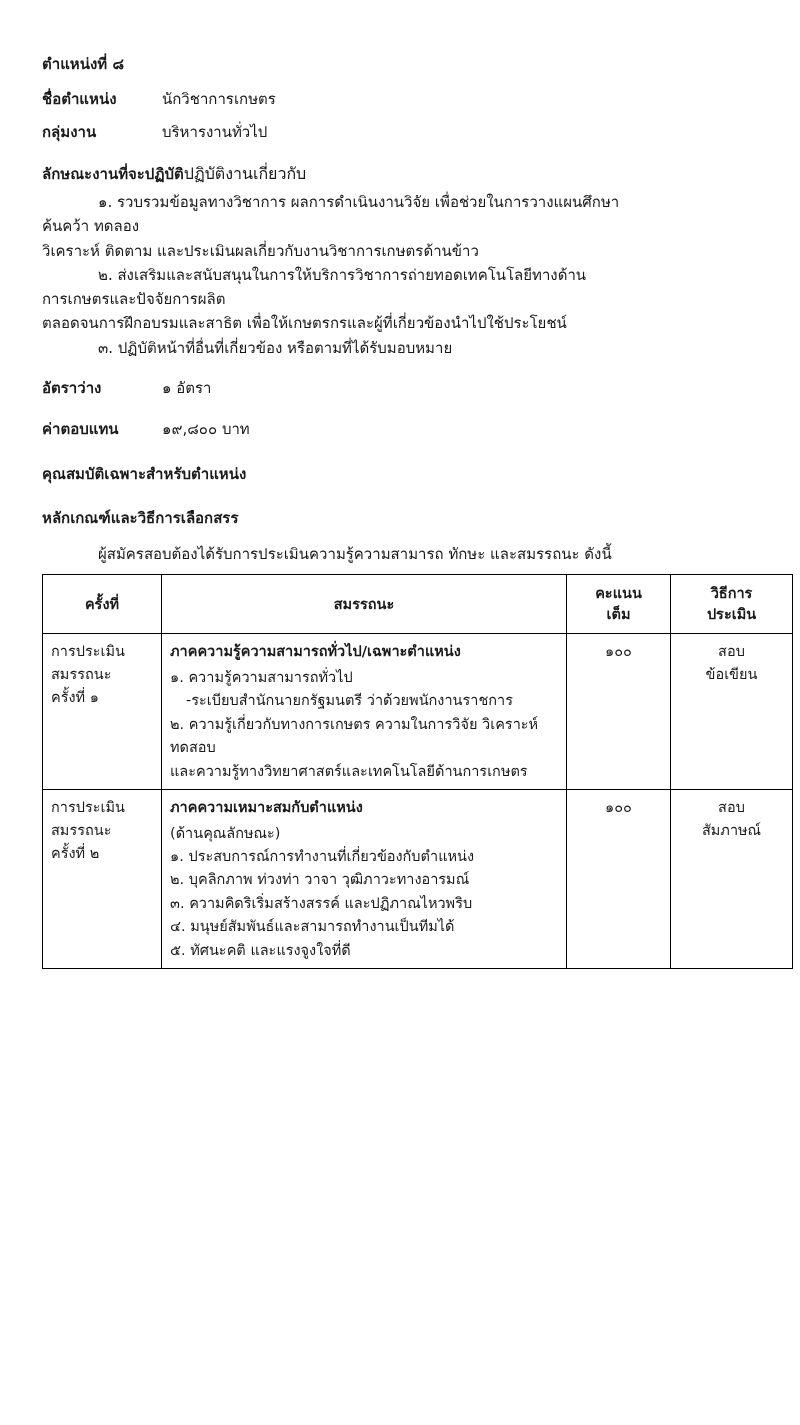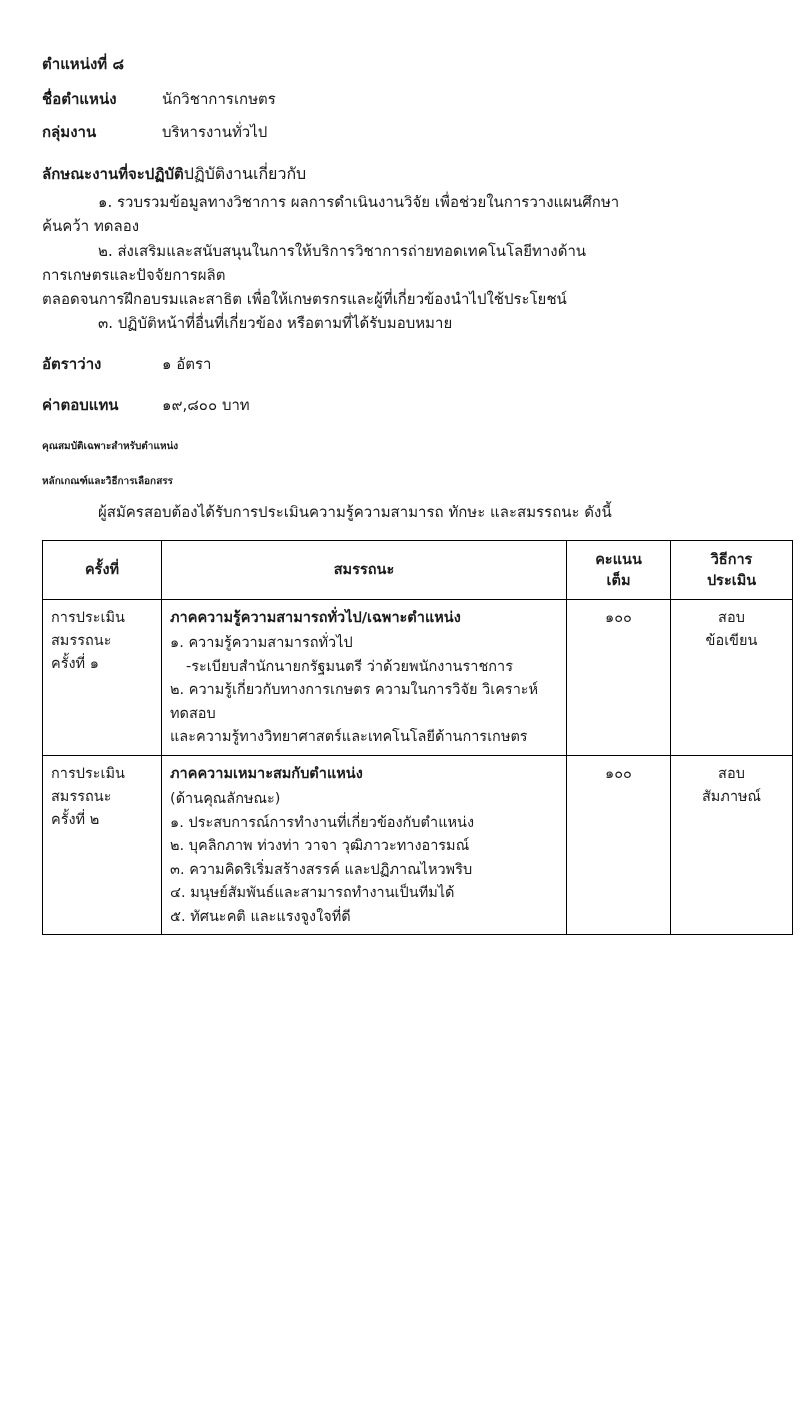--- a/index.html
+++ b/index.html
@@ -59,32 +59,32 @@
     text-indent: 56px;
     margin: 0 0 0 0;
     text-align: left;
   }
   .para.cont { text-indent: 0; }
   .spacer-8 { height: 8px; }
   .spacer-12 { height: 12px; }
   .spacer-16 { height: 16px; }
   .section-head {
     font-weight: bold;
-    font-size: 10px;
+    font-size: 15px;
     margin-bottom: 4px;
   }
   .indent-sub {
     font-size: 15px;
     padding-left: 56px;
     line-height: 1.62;
   }
   .table-intro {
     font-size: 15px;
     padding-left: 56px;
-    margin-bottom: 16px;
+    margin-bottom: 8px;
   }
   table.assess {
     border-collapse: collapse;
     width: 716px;
     table-layout: fixed;
     font-size: 14.5px;
   }
   table.assess th,
   table.assess td {
     border: 1px solid #000000;
@@ -143,20 +143,21 @@
   </div>
 
   <div class="spacer-8"></div>
 
   <div class="duty-head">
     <span class="lbl">ลักษณะงานที่จะปฏิบัติ</span>
     <span>ปฏิบัติงานเกี่ยวกับ</span>
   </div>
 
   <div class="para">๑. รวบรวมข้อมูลทางวิชาการ ผลการดำเนินงานวิจัย เพื่อช่วยในการวางแผนศึกษา ค้นคว้า ทดลอง</div>
+  <div class="para cont">วิเคราะห์ ติดตาม และประเมินผลเกี่ยวกับงานวิชาการเกษตรด้านข้าว</div>
   <div class="para">๒. ส่งเสริมและสนับสนุนในการให้บริการวิชาการถ่ายทอดเทคโนโลยีทางด้านการเกษตรและปัจจัยการผลิต</div>
   <div class="para cont">ตลอดจนการฝึกอบรมและสาธิต เพื่อให้เกษตรกรและผู้ที่เกี่ยวข้องนำไปใช้ประโยชน์</div>
   <div class="para">๓. ปฏิบัติหน้าที่อื่นที่เกี่ยวข้อง หรือตามที่ได้รับมอบหมาย</div>
 
   <div class="spacer-16"></div>
 
   <div class="heading-row">
     <div class="heading-label label-w">อัตราว่าง</div>
     <div class="heading-value">๑ อัตรา</div>
   </div>

